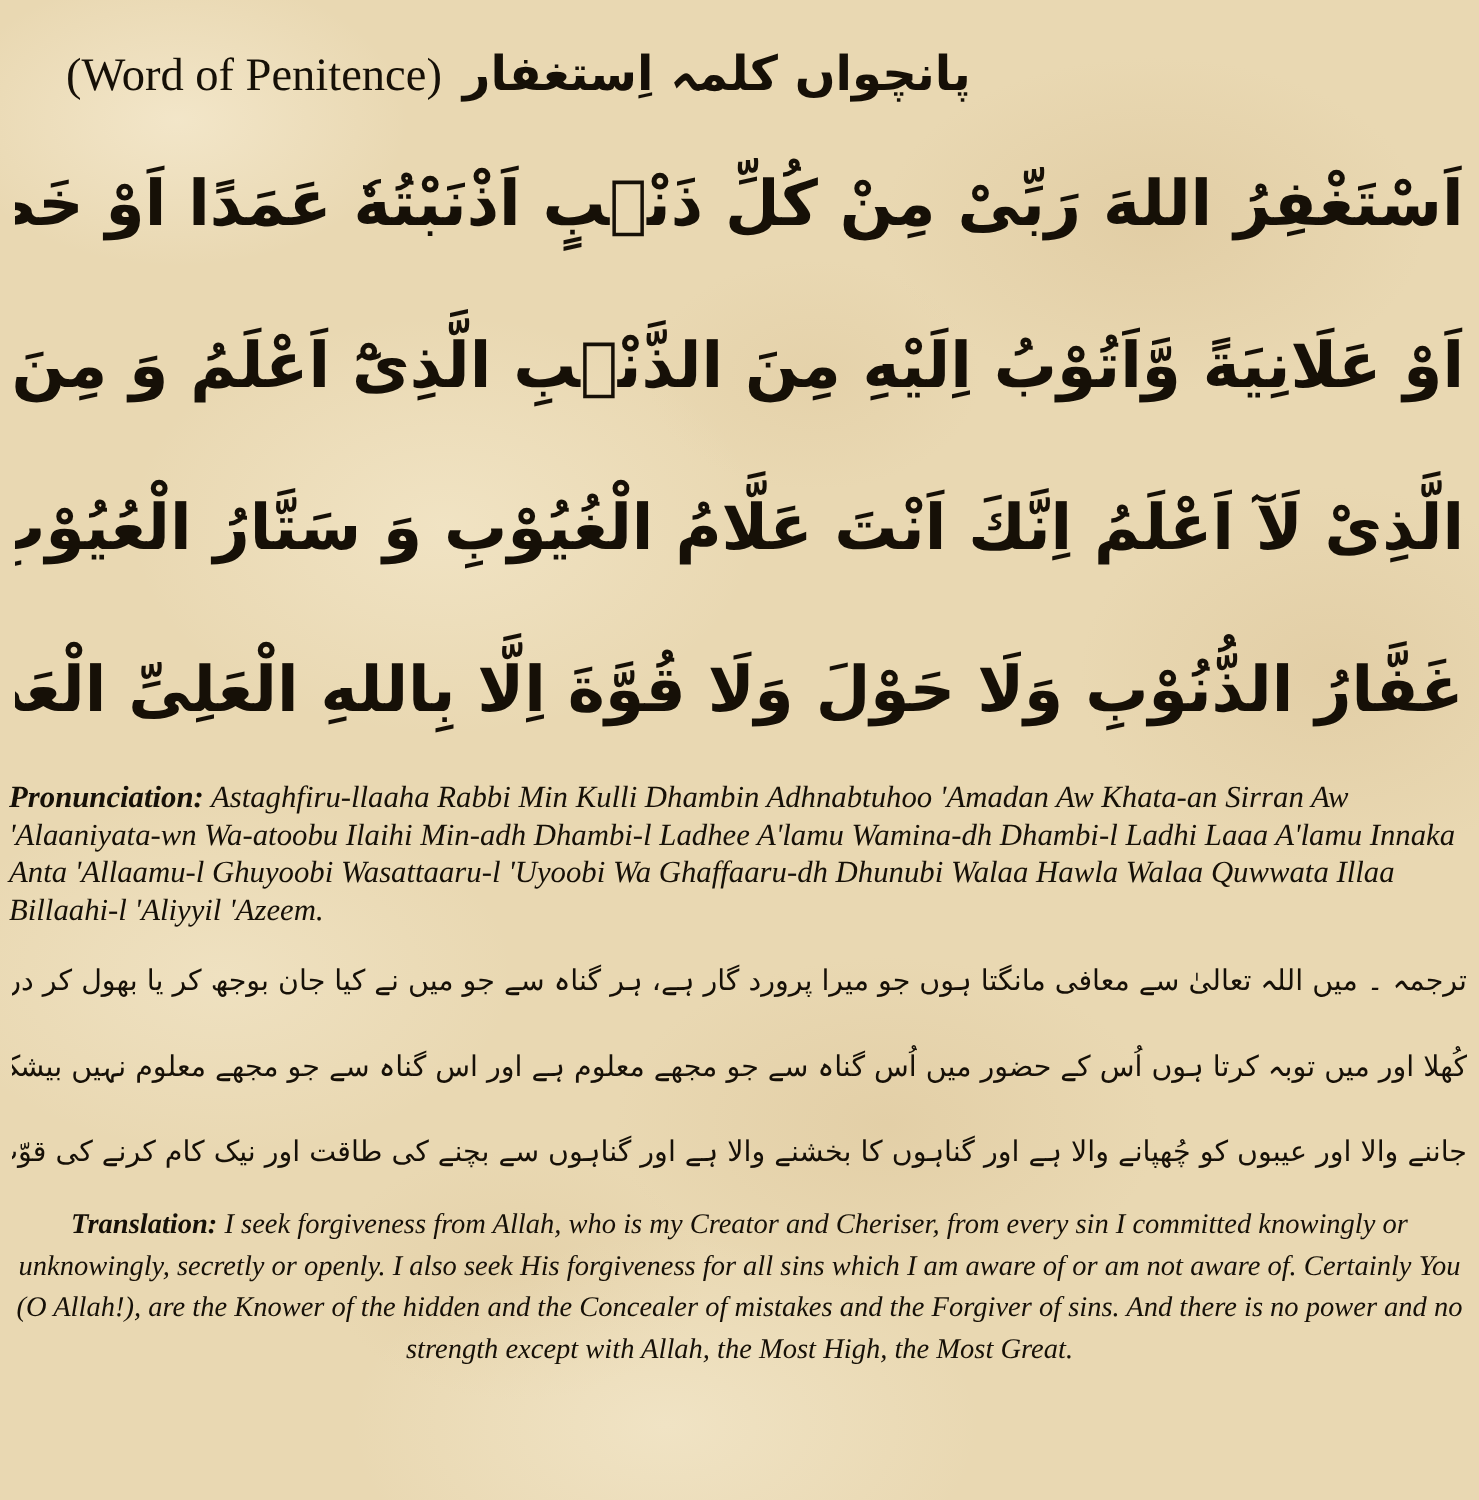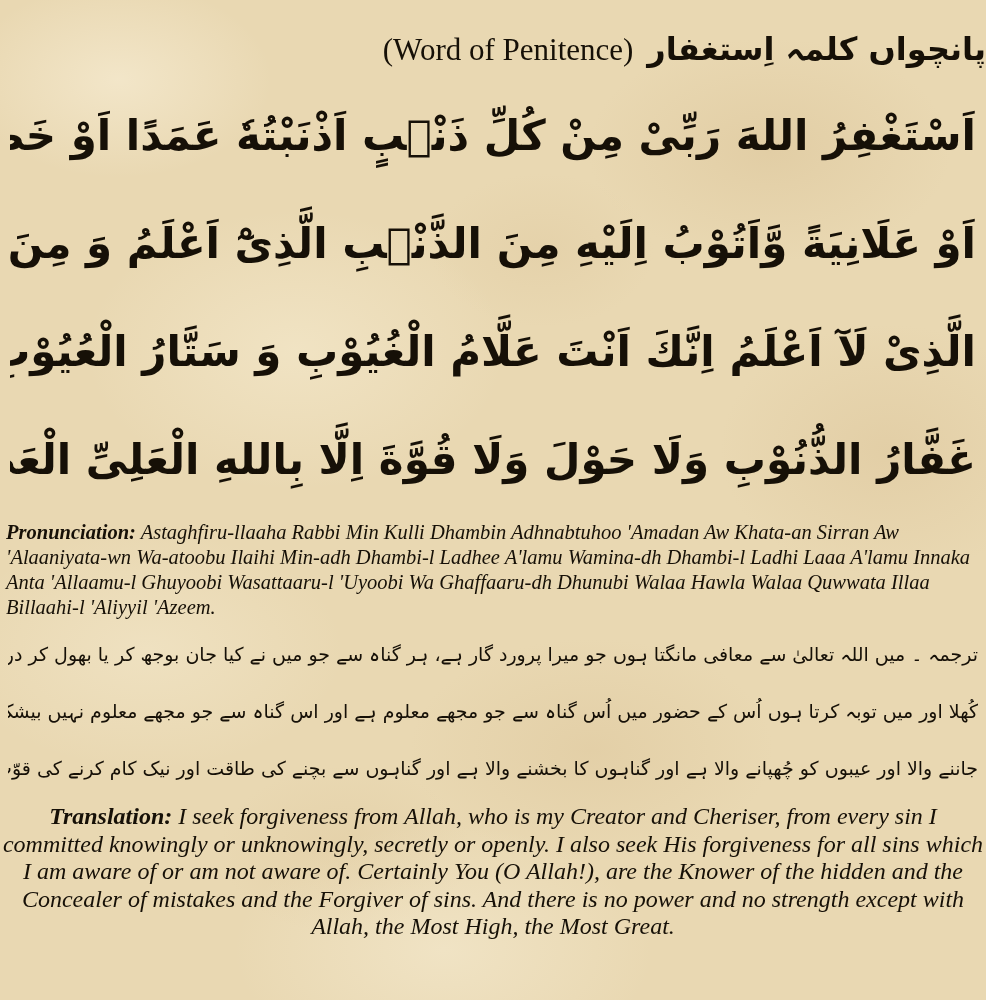--- a/index.html
+++ b/index.html
@@ -21,25 +21,26 @@
       radial-gradient(ellipse 280px 170px at 15% 65%, rgba(246,236,210,0.45), transparent 70%),
       radial-gradient(ellipse 260px 160px at 60% 75%, rgba(213,187,141,0.30), transparent 70%),
       radial-gradient(ellipse 300px 180px at 45% 95%, rgba(247,238,214,0.50), transparent 70%),
       radial-gradient(ellipse 160px 110px at 55% 25%, rgba(216,191,146,0.25), transparent 70%),
       radial-gradient(ellipse 180px 120px at 35% 85%, rgba(215,190,144,0.25), transparent 70%);
   }
 
   
   .title-line {
     direction: rtl;
-    text-align: right;
+    text-align: left;
     padding-top: 20px;
     height: 62px;
     line-height: 58px;
     white-space: nowrap;
+    padding-left: 44px;
   }
   .title-urdu {
     font-family: "DejaVu Sans", sans-serif;
     font-size: 32px;
     font-weight: bold;
   }
   .title-english {
     font-family: "Liberation Serif", serif;
     font-size: 31px;
     direction: ltr;
@@ -96,21 +97,21 @@
     text-align: center;
     text-align-last: center;
     height: 60px;
     line-height: 60px;
   }
 
   
   .translation {
     font-family: "Liberation Serif", serif;
     font-style: italic;
-    font-size: 24px;
+    font-size: 19px;
     line-height: 27.5px;
     text-align: center;
     padding: 6px 2px 0 2px;
   }
   .translation .label {
     font-weight: bold;
   }
 </style>
 </head>
 <body>

